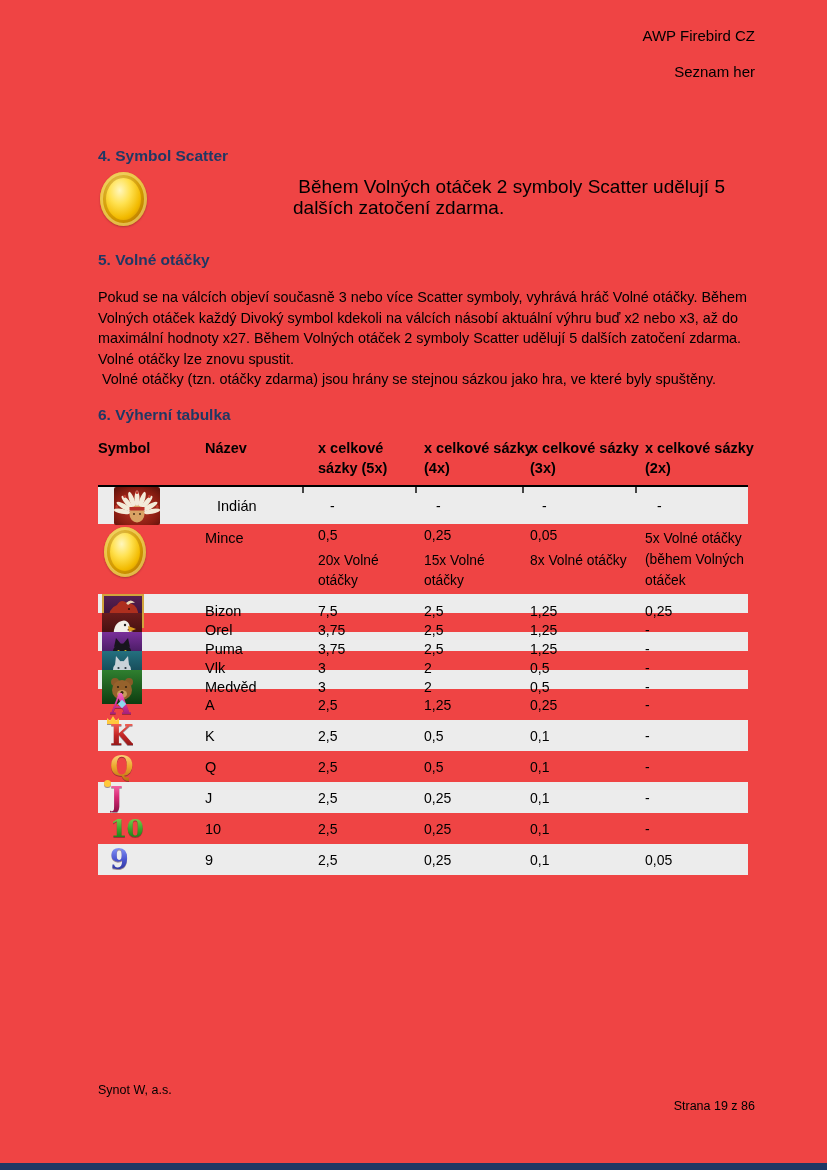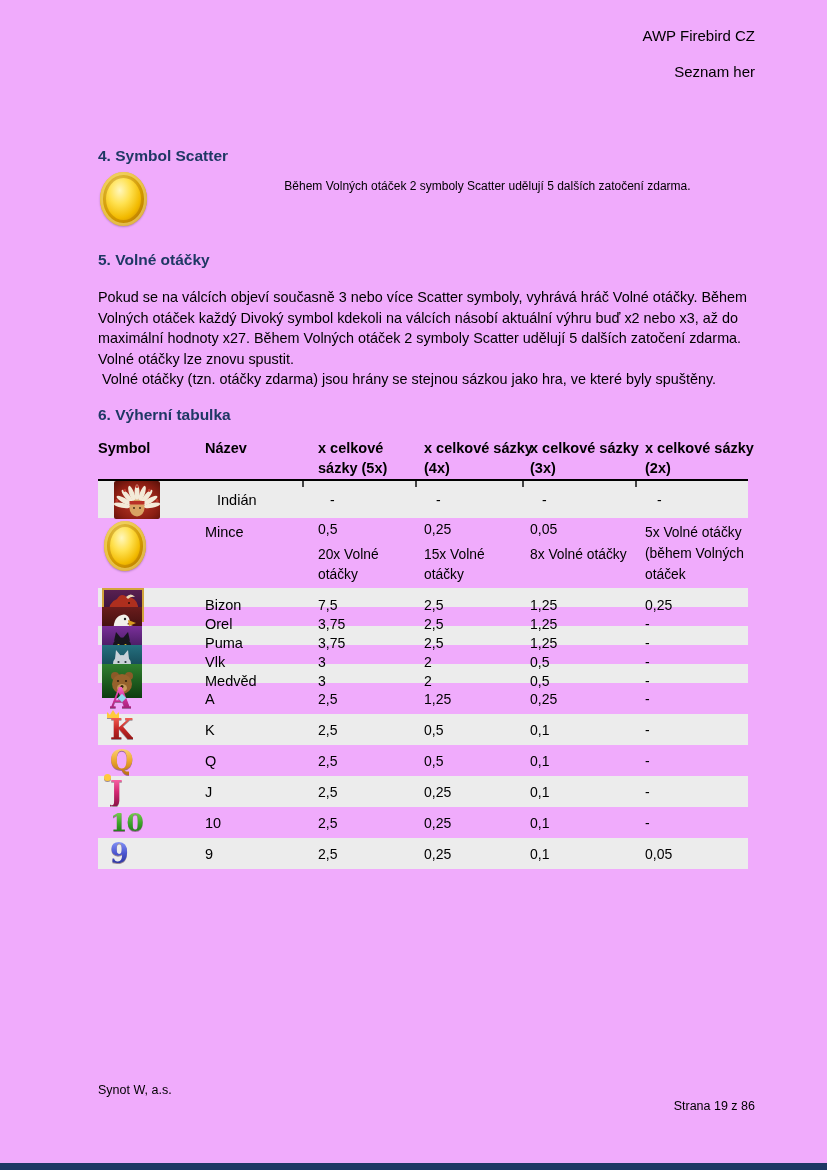--- a/index.html
+++ b/index.html
@@ -1,40 +1,40 @@
 <!DOCTYPE html>
 <html><head>
 <meta charset="utf-8">
 <style>
   html,body{margin:0;padding:0;background:#fff;}
   .page{
-    position:relative;width:827px;height:1170px;background:#f0abfc;overflow:hidden;
+    position:relative;width:827px;height:1170px;background:#ef4444;overflow:hidden;
     font-family:"Liberation Sans",sans-serif;color:#000;
   }
   .doc-header{position:absolute;top:27px;right:72px;text-align:right;font-size:15px;color:#000;}
   .doc-header .sub{margin-top:19px;}
   h2.sec{
     position:absolute;left:98px;margin:0;font-size:15.5px;font-weight:bold;color:#1f3864;
   }
   .coin{
     border-radius:50%;
     background:radial-gradient(ellipse at 42% 34%,#fff7bd 0%,#ffe14f 28%,#f2ba00 55%,#c07d00 80%,#8f5a00 100%);
     box-shadow:inset 0 0 0 3px rgba(255,232,130,.55), inset 0 0 0 6px rgba(155,95,0,.35), 0 1px 2px rgba(0,0,0,.25);
   }
   .coin.scatter{position:absolute;left:100px;top:172px;width:47px;height:54px;}
   .scatter-desc{
-    position:absolute;left:281px;top:176px;width:480px;
-    font-size:12px;line-height:21px;white-space:pre-wrap;
+    position:absolute;left:293px;top:176px;width:480px;
+    font-size:19px;line-height:21px;white-space:pre-wrap;
   }
   .para-block{position:absolute;left:98px;top:287px;width:664px;font-size:14.4px;line-height:20.6px;}
   .para-block div{white-space:pre-wrap;}
   
   .ptable{position:absolute;left:98px;top:438px;width:650px;}
   .trow{display:grid;grid-template-columns:107px 113px 106px 106px 115px 103px;align-items:center;}
-  .thead{align-items:start;border-bottom:2.5px solid #000;padding-bottom:1px;min-height:38px;}
+  .thead{align-items:start;border-bottom:2.5px solid #000;padding-bottom:7px;min-height:38px;}
   .thead .hcell{font-weight:bold;font-size:14.5px;line-height:20px;white-space:pre;}
   .tbody{position:relative;}
   .tick{position:absolute;top:0;width:1.5px;height:6px;background:#444;}
   .trow.shade{background:#ececec;}
   .h-ind{height:37px;padding-left:12px;}
   .h-big{height:67px;align-items:start;padding-top:3px;}
   .h-anim{height:19px;}
   .h-let{height:31px;}
   .cell{font-size:14px;overflow:visible;}
   .c-name{font-size:14.5px;}

